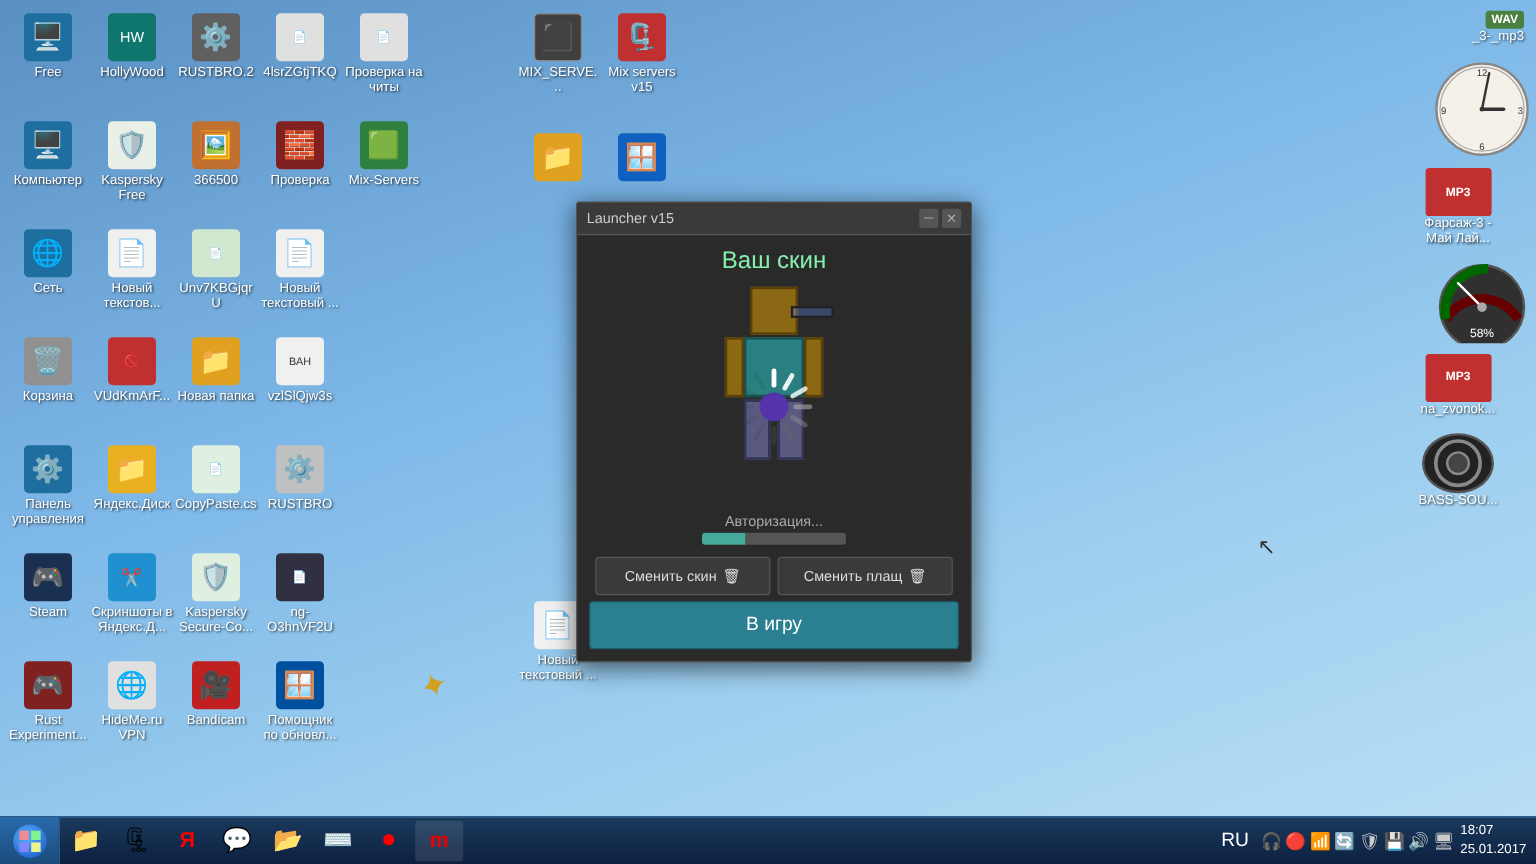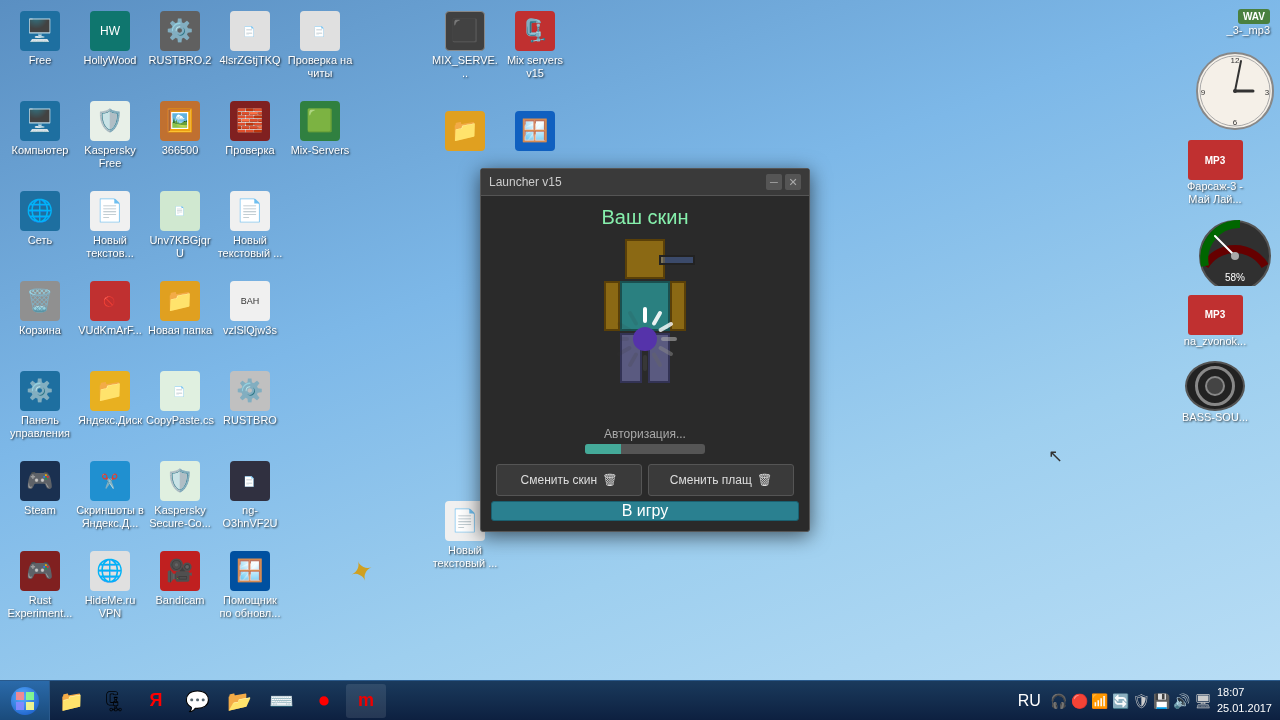--- a/index.html
+++ b/index.html
@@ -219,20 +219,21 @@
       background: #3a3a3a;
       border: 1px solid #555;
       color: #ddd;
       font-size: 12px;
       padding: 8px 5px;
       cursor: pointer;
       border-radius: 3px;
     }
     .btn-play {
       width: 100%;
+      padding: 10px;
       background: #2a8090;
       border: 1px solid #1a6070;
       color: white;
       font-size: 16px;
       cursor: pointer;
       border-radius: 3px;
       margin-top: 5px;
     }
 
     

